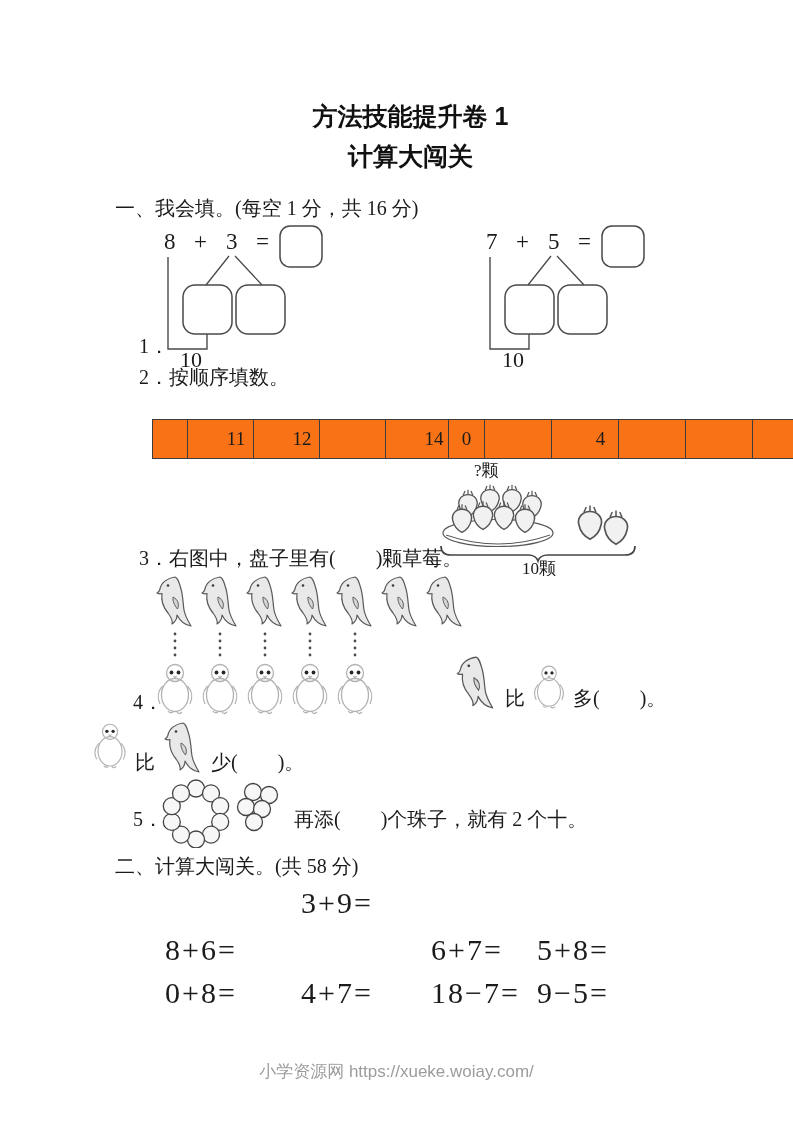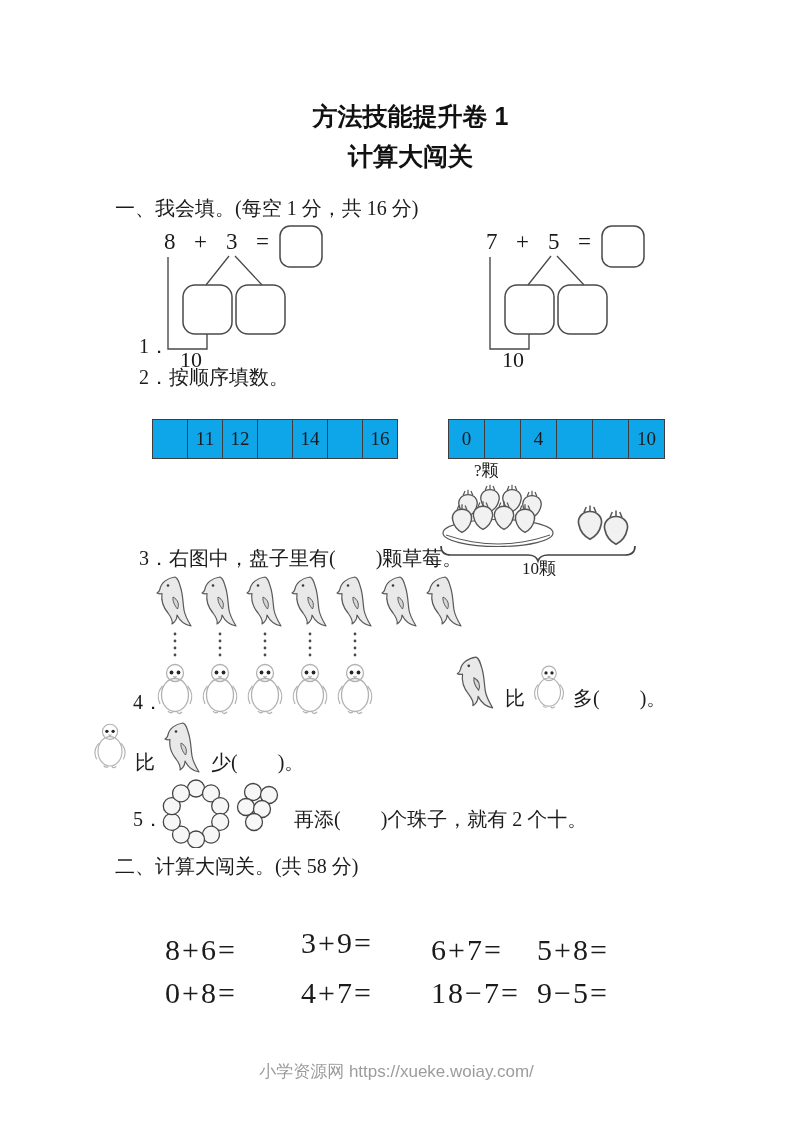--- a/index.html
+++ b/index.html
@@ -3,21 +3,21 @@
 <meta charset="utf-8">
 <style>
   html,body{margin:0;padding:0;background:#ffffff;}
   #page{position:relative;width:793px;height:1122px;background:#fff;overflow:hidden;
         font-family:"Liberation Serif",serif;color:#1b1b1b;}
   .abs{position:absolute;}
   .ctr{left:0;width:793px;text-align:center;}
   .h-title{font-family:"Liberation Sans",sans-serif;font-weight:bold;font-size:25px;color:#111;padding-left:14px;}
   .txt{font-size:20px;white-space:pre-wrap;}
   .qlabel{font-size:20px;}
-  .seq-table{display:flex;border:1.4px solid #3d3d3d;background:#0ea5e9;}
+  .seq-table{display:flex;border:1.4px solid #3d3d3d;background:#f97316;gap:31px;}
   .seq-cell{width:34px;height:38px;border-right:1.4px solid #3d3d3d;
             line-height:38px;text-align:center;font-size:19px;}
   .seq-cell:last-child{border-right:none;}
   .seq-cell.w35{width:35px;}
   .calc{font-size:30px;letter-spacing:2px;}
   .cmp{display:flex;align-items:flex-end;gap:7px;font-size:20px;}
   .cmp .w{padding-bottom:2px;}
   .footer{font-family:"Liberation Sans",sans-serif;font-size:17px;color:#9c9c9c;}
   svg text{font-family:"Liberation Serif",serif;fill:#1a1a1a;}
 </style>
@@ -206,21 +206,21 @@
         <circle cx="106" cy="31" r="8.5"></circle>
       <circle cx="98" cy="44" r="8.5"></circle>
     </g>
   </svg>
 
   <div class="abs txt" style="left:294px;top:806px;">再添(　　)个珠子，就有 2 个十。</div>
 
   <div class="abs txt" style="left:115px;top:853px;">二、计算大闯关。(共 58 分)</div>
 
   <span class="abs calc" style="left:165px;top:933px;">8+6=</span>
-  <span class="abs calc" style="left:301px;top:926px;">3+9=</span>
+  <span class="abs calc" style="left:301px;top:886px;">3+9=</span>
   <span class="abs calc" style="left:431px;top:933px;">6+7=</span>
   <span class="abs calc" style="left:537px;top:933px;">5+8=</span>
 
   <span class="abs calc" style="left:165px;top:976px;">0+8=</span>
   <span class="abs calc" style="left:301px;top:976px;">4+7=</span>
   <span class="abs calc" style="left:431px;top:976px;">18−7=</span>
   <span class="abs calc" style="left:537px;top:976px;">9−5=</span>
 
   <div class="abs ctr footer" style="top:1060px;">小学资源网 https://xueke.woiay.com/</div>
 

